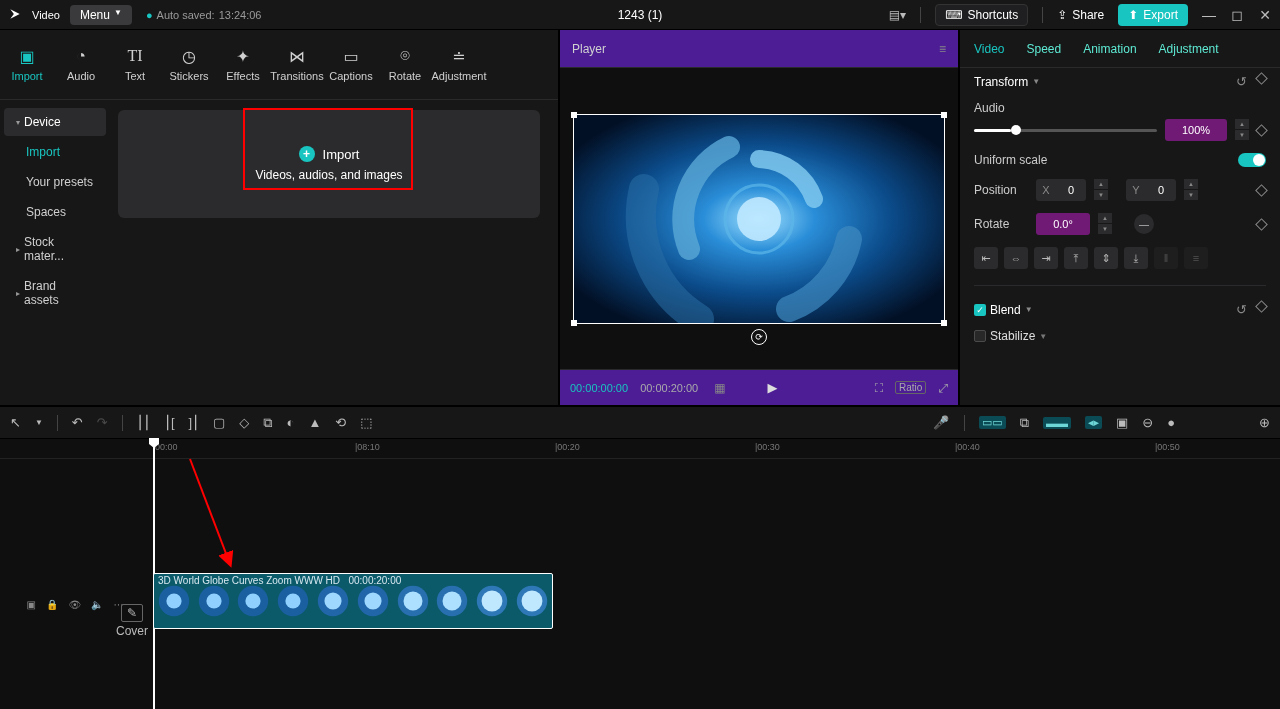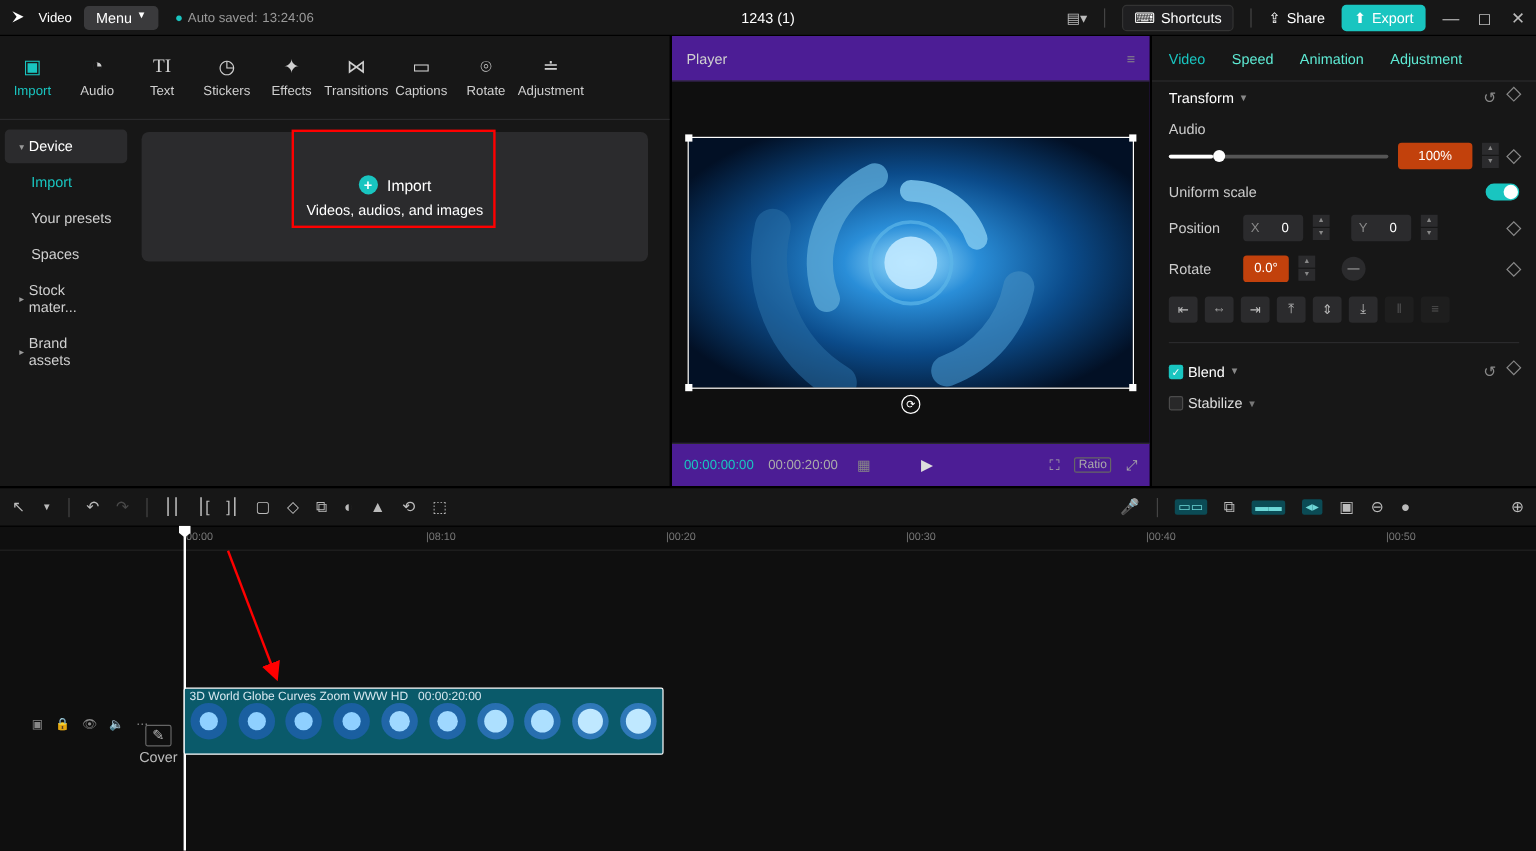--- a/index.html
+++ b/index.html
@@ -67,21 +67,21 @@
   .rp-sub.active{background:#3a3a3c;color:#fff}
   .rp-body{padding:6px 14px;display:flex;flex-direction:column;gap:12px;font-size:12px;color:#ccc}
   .rp-row{display:flex;align-items:center;gap:8px}
   .rp-label{flex:0 0 auto}
   .rp-head{display:flex;align-items:center;gap:4px;color:#fff}
   .rp-head .caret{font-size:8px;color:#888}
   .rp-icons-right{margin-left:auto;display:flex;gap:10px;color:#888}
   .slider-track{flex:1;height:3px;background:#555;border-radius:2px;position:relative;margin:0 0 0 0}
   .slider-thumb{position:absolute;left:20%;top:-4px;width:10px;height:10px;border-radius:50%;background:#fff}
   .slider-fill{position:absolute;left:0;top:0;height:100%;width:20%;background:#fff;border-radius:2px}
-  .num-box{background:#c2410c;width:62px;height:22px;display:flex;align-items:center;justify-content:center;border-radius:3px;color:#fff;font-size:11px}
+  .num-box{background:#701a75;width:62px;height:22px;display:flex;align-items:center;justify-content:center;border-radius:3px;color:#fff;font-size:11px}
   .stepper{width:14px;display:flex;flex-direction:column;font-size:6px;color:#888;gap:0}
   .stepper div{height:10px;background:#2b2b2d;margin-bottom:1px;display:flex;align-items:center;justify-content:center}
   .toggle{width:28px;height:14px;border-radius:7px;background:#19c5c0;position:relative}
   .toggle::after{content:"";position:absolute;right:1px;top:1px;width:12px;height:12px;border-radius:50%;background:#fff}
   .pos-field{display:flex;align-items:center;background:#2b2b2d;border-radius:3px;height:22px}
   .pos-letter{width:20px;text-align:center;color:#888;font-size:11px}
   .pos-val{width:30px;text-align:center;color:#fff;font-size:11px}
   .align-row{display:flex;gap:6px}
   .align-btn{width:24px;height:22px;background:#2b2b2d;border-radius:3px;display:flex;align-items:center;justify-content:center;color:#bbb;font-size:11px}
   .align-btn.dis{opacity:.35}
@@ -329,21 +329,21 @@
             <span class="pos-val">0</span>
           </div>
         <div class="stepper">
             <div>▲</div>
             <div>▼</div>
           </div>
         <span class="diamond" style="margin-left:auto"></span>
       </div>
       <div class="rp-row">
         <span class="rp-label" style="width:54px">Rotate</span>
-        <div class="num-box" style="width:38px">0.0°</div>
+        <div class="num-box" style="width:54px">0.0°</div>
         <div class="stepper">
             <div>▲</div>
             <div>▼</div>
           </div>
         <div class="mirror-btn" style="margin-left:14px">—</div>
         <span class="diamond" style="margin-left:auto"></span>
       </div>
       <div class="align-row">
         <div class="align-btn">⇤</div>
         <div class="align-btn">⇔</div>

